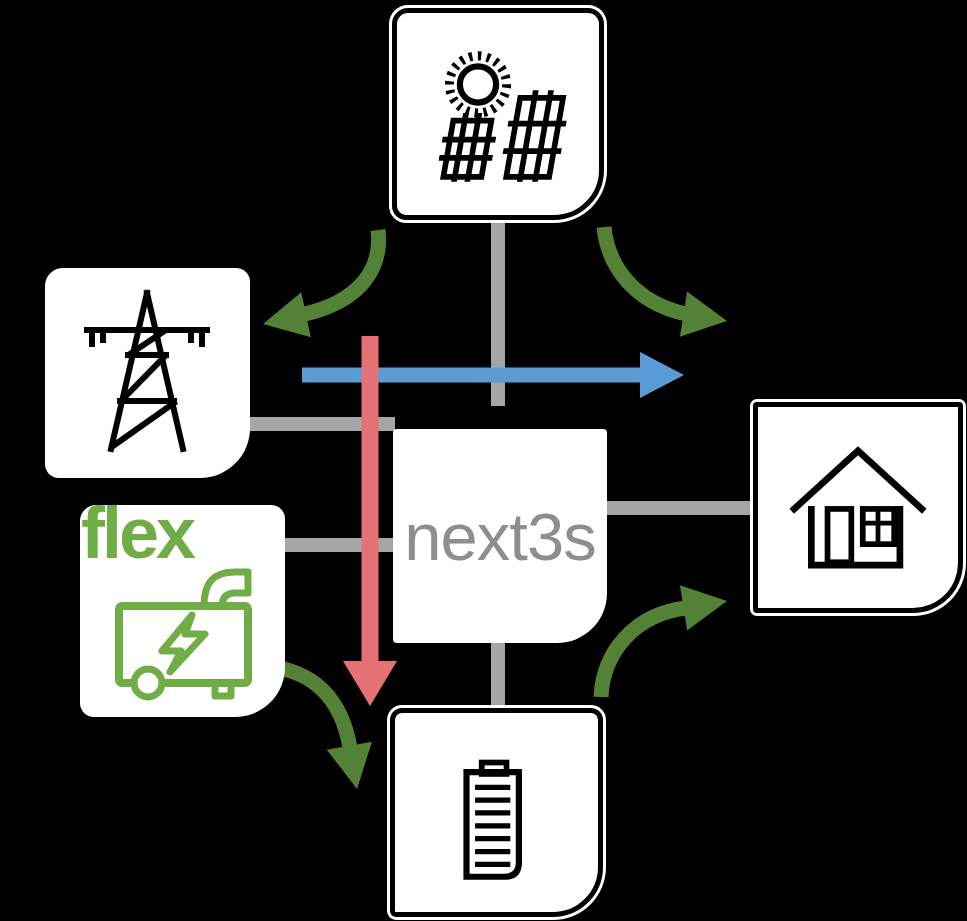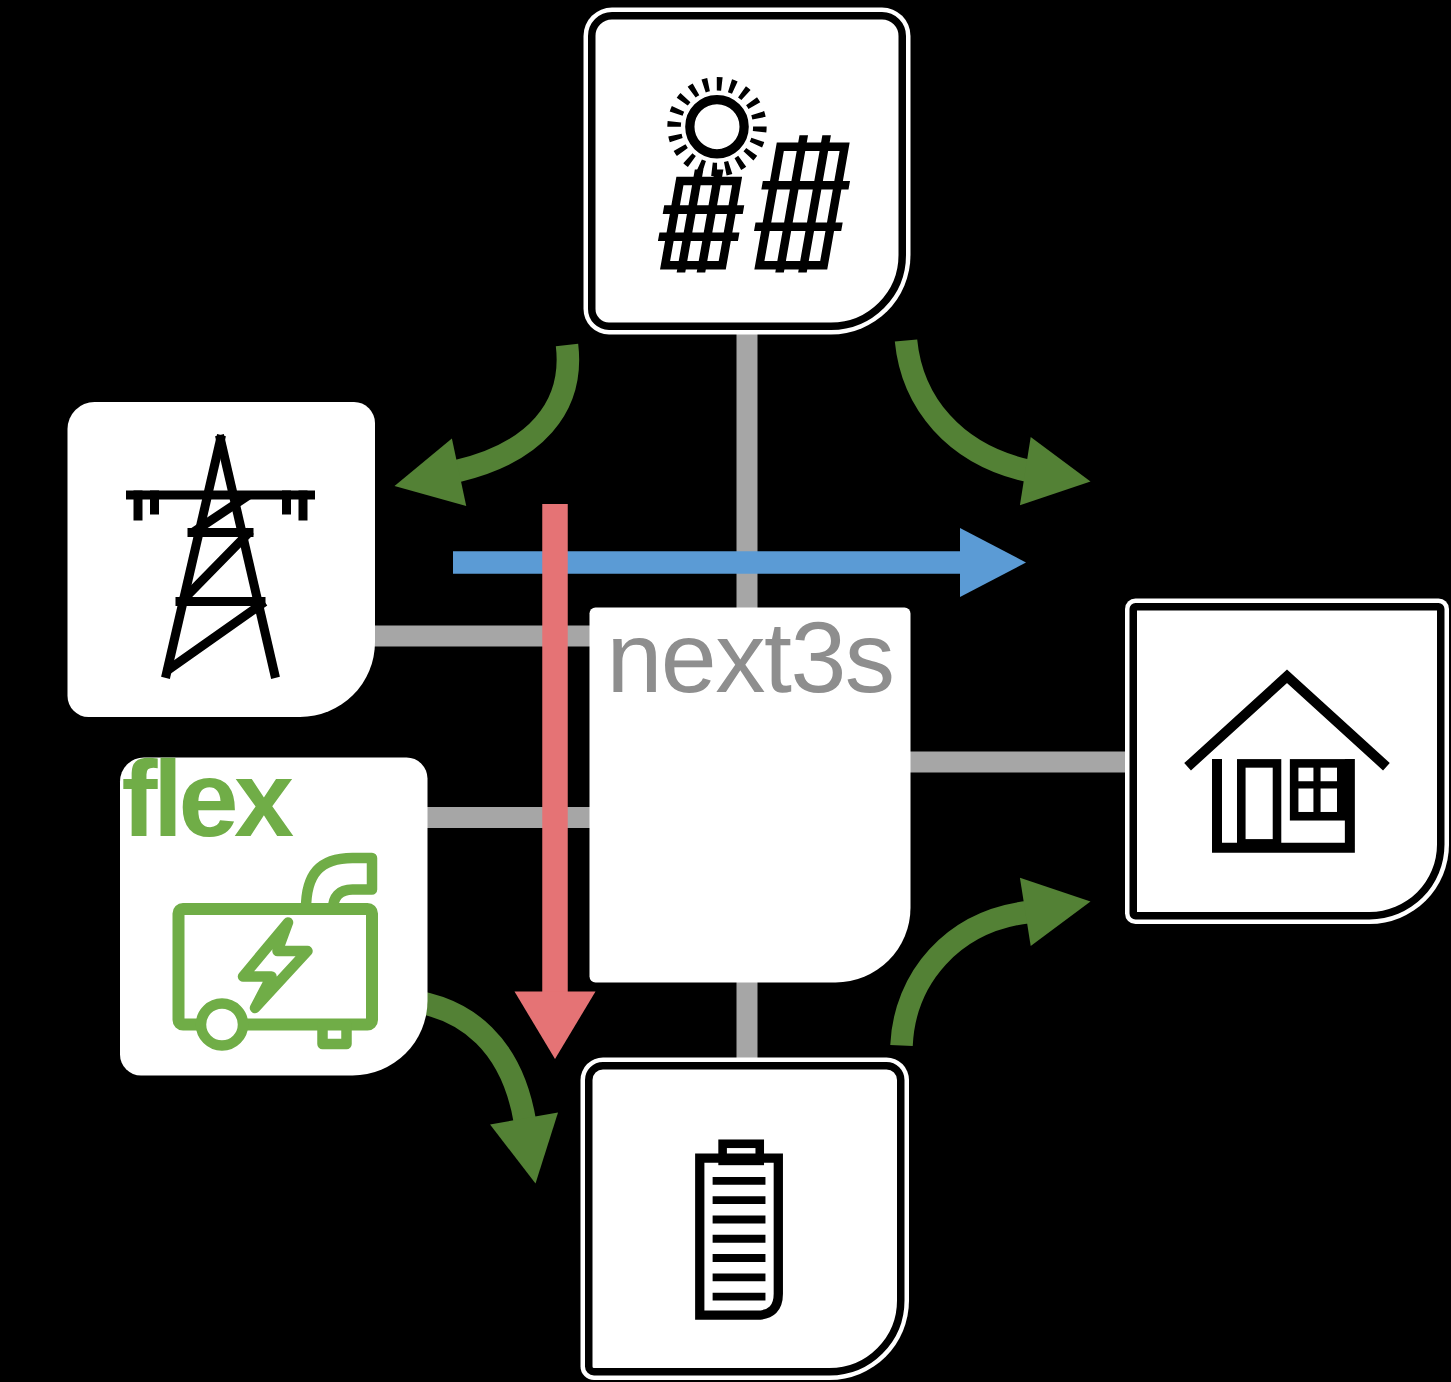--- a/index.html
+++ b/index.html
@@ -7,22 +7,22 @@
   .canvas{position:relative;width:967px;height:921px;overflow:hidden;}
   .node{position:absolute;box-sizing:border-box;background:#fff;z-index:2;}
   .node.bordered{border:5px solid #000;box-shadow:0 0 0 3px #fff;}
   .node svg{position:absolute;left:0;top:0;width:100%;height:100%;display:block;}
   .overlay{position:absolute;left:0;top:0;z-index:1;}
 
   
   .n-pv      {left:392px;top:8px;  width:212px;height:212px;border-radius:16px 16px 50px 14px;}
   .n-grid    {left:45px; top:268px;width:205px;height:210px;border-radius:18px 14px 50px 14px;}
   .n-flex    {left:43px; top:505px;width:205px;height:212px;border-radius:16px 14px 50px 14px;margin-left:37px;}
-  .n-inv     {left:393px;top:405px;width:214px;height:250px;border-radius:4px 4px 50px 4px;
-              display:flex;align-items:flex-start;justify-content:center;}
+  .n-inv     {left:393px;top:429px;width:214px;height:214px;border-radius:4px 4px 50px 4px;
+              display:flex;align-items:center;justify-content:center;}
   .n-house   {left:753px;top:402px;width:210px;height:211px;border-radius:4px 4px 50px 4px;}
   .n-batt    {left:390px;top:708px;width:213px;height:209px;border-radius:12px 12px 50px 6px;}
 
   .inv-label{font-size:67px;letter-spacing:-1px;line-height:1;user-select:none;}
   .flex-label{position:absolute;left:1px;top:-8px;z-index:3;font-size:72px;font-weight:bold;
               letter-spacing:-3px;line-height:1.0;user-select:none;}
 </style>
 </head>
 <body>
 

